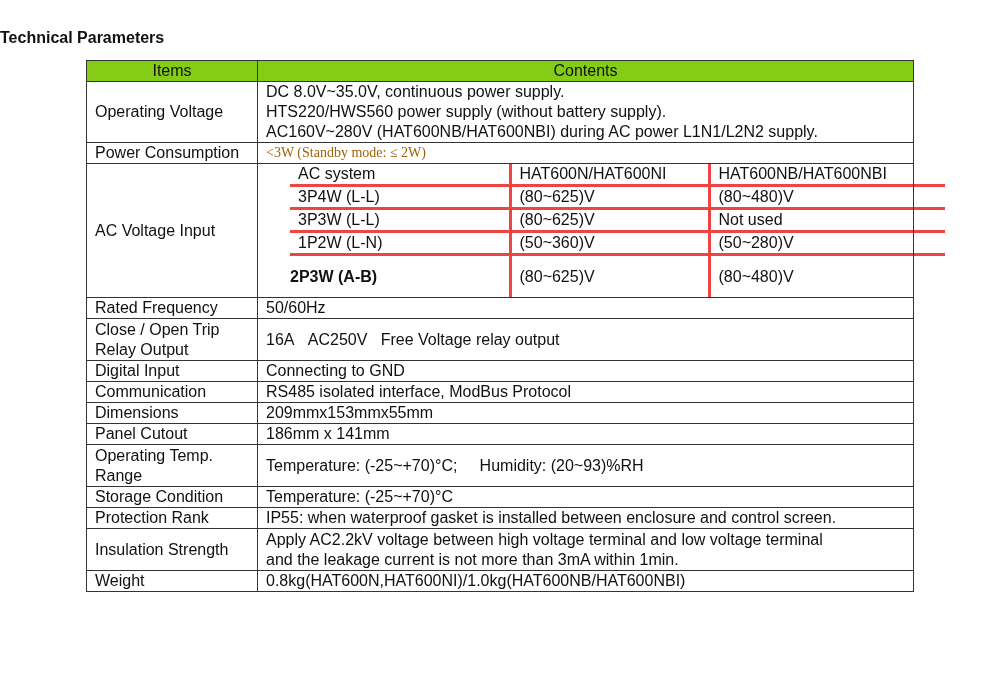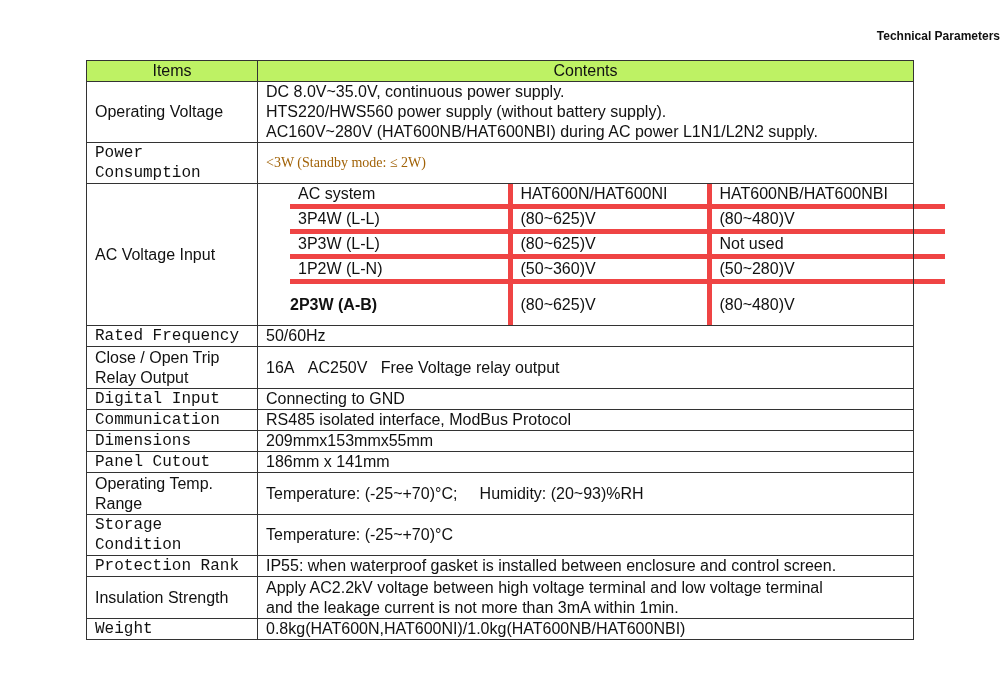--- a/index.html
+++ b/index.html
@@ -1,31 +1,31 @@
 <!DOCTYPE html>
 <html><head>
 <meta charset="utf-8">
 <style>
   html, body { margin:0; padding:0; background:#ffffff; }
   body { width:1000px; height:695px; position:relative; overflow:hidden;
          font-family:"Liberation Sans", sans-serif; color:#111; }
-  .title { position:absolute; left:0; width:1000px; top:29px; text-align:right;
-           font-weight:bold; font-size:12px; }
+  .title { position:absolute; left:0; width:1000px; top:29px; text-align:left;
+           font-weight:bold; font-size:16px; }
   table.spec { position:absolute; left:86px; top:60px; width:828px;
                border-collapse:collapse; table-layout:fixed; font-size:16px; }
   table.spec td, table.spec th { border:1px solid #333; padding:0 0 0 8px;
                line-height:20px; vertical-align:middle; font-weight:normal; text-align:left; }
-  table.spec th { background:#bef264; text-align:center; padding:0; height:20px; }
+  table.spec th { background:#84cc16; text-align:center; padding:0; height:20px; }
   .c-item { width:171px; }
   .serif { font-family:"Liberation Serif", serif; color:#a16207; font-size:14px; }
-  .h21 { height:20px;font-family:Liberation Mono, monospace; }
+  .h21 { height:20px; }
   .h42 { height:41px; }
   .h61 { height:60px; }
   table.sub { width:100%; border-collapse:collapse; table-layout:fixed;margin-left:32px; }
-  table.sub td { border:5px solid #ef4444; height:20px; padding:0 0 0 8px; }
+  table.sub td { border:3px solid #ef4444; height:20px; padding:0 0 0 8px; }
   td.nopad { padding:0 !important; }
   .sub .bold { font-weight:bold; text-align:left; padding:0; }
   .sub .tall { height:41px; }
   .sub tr:first-child td { border-top:none; }
   .sub tr:last-child td { border-bottom:none; }
   .sub td:first-child { border-left:none; }
   .sub td:last-child { border-right:none; }
 </style>
 </head>
 <body>

